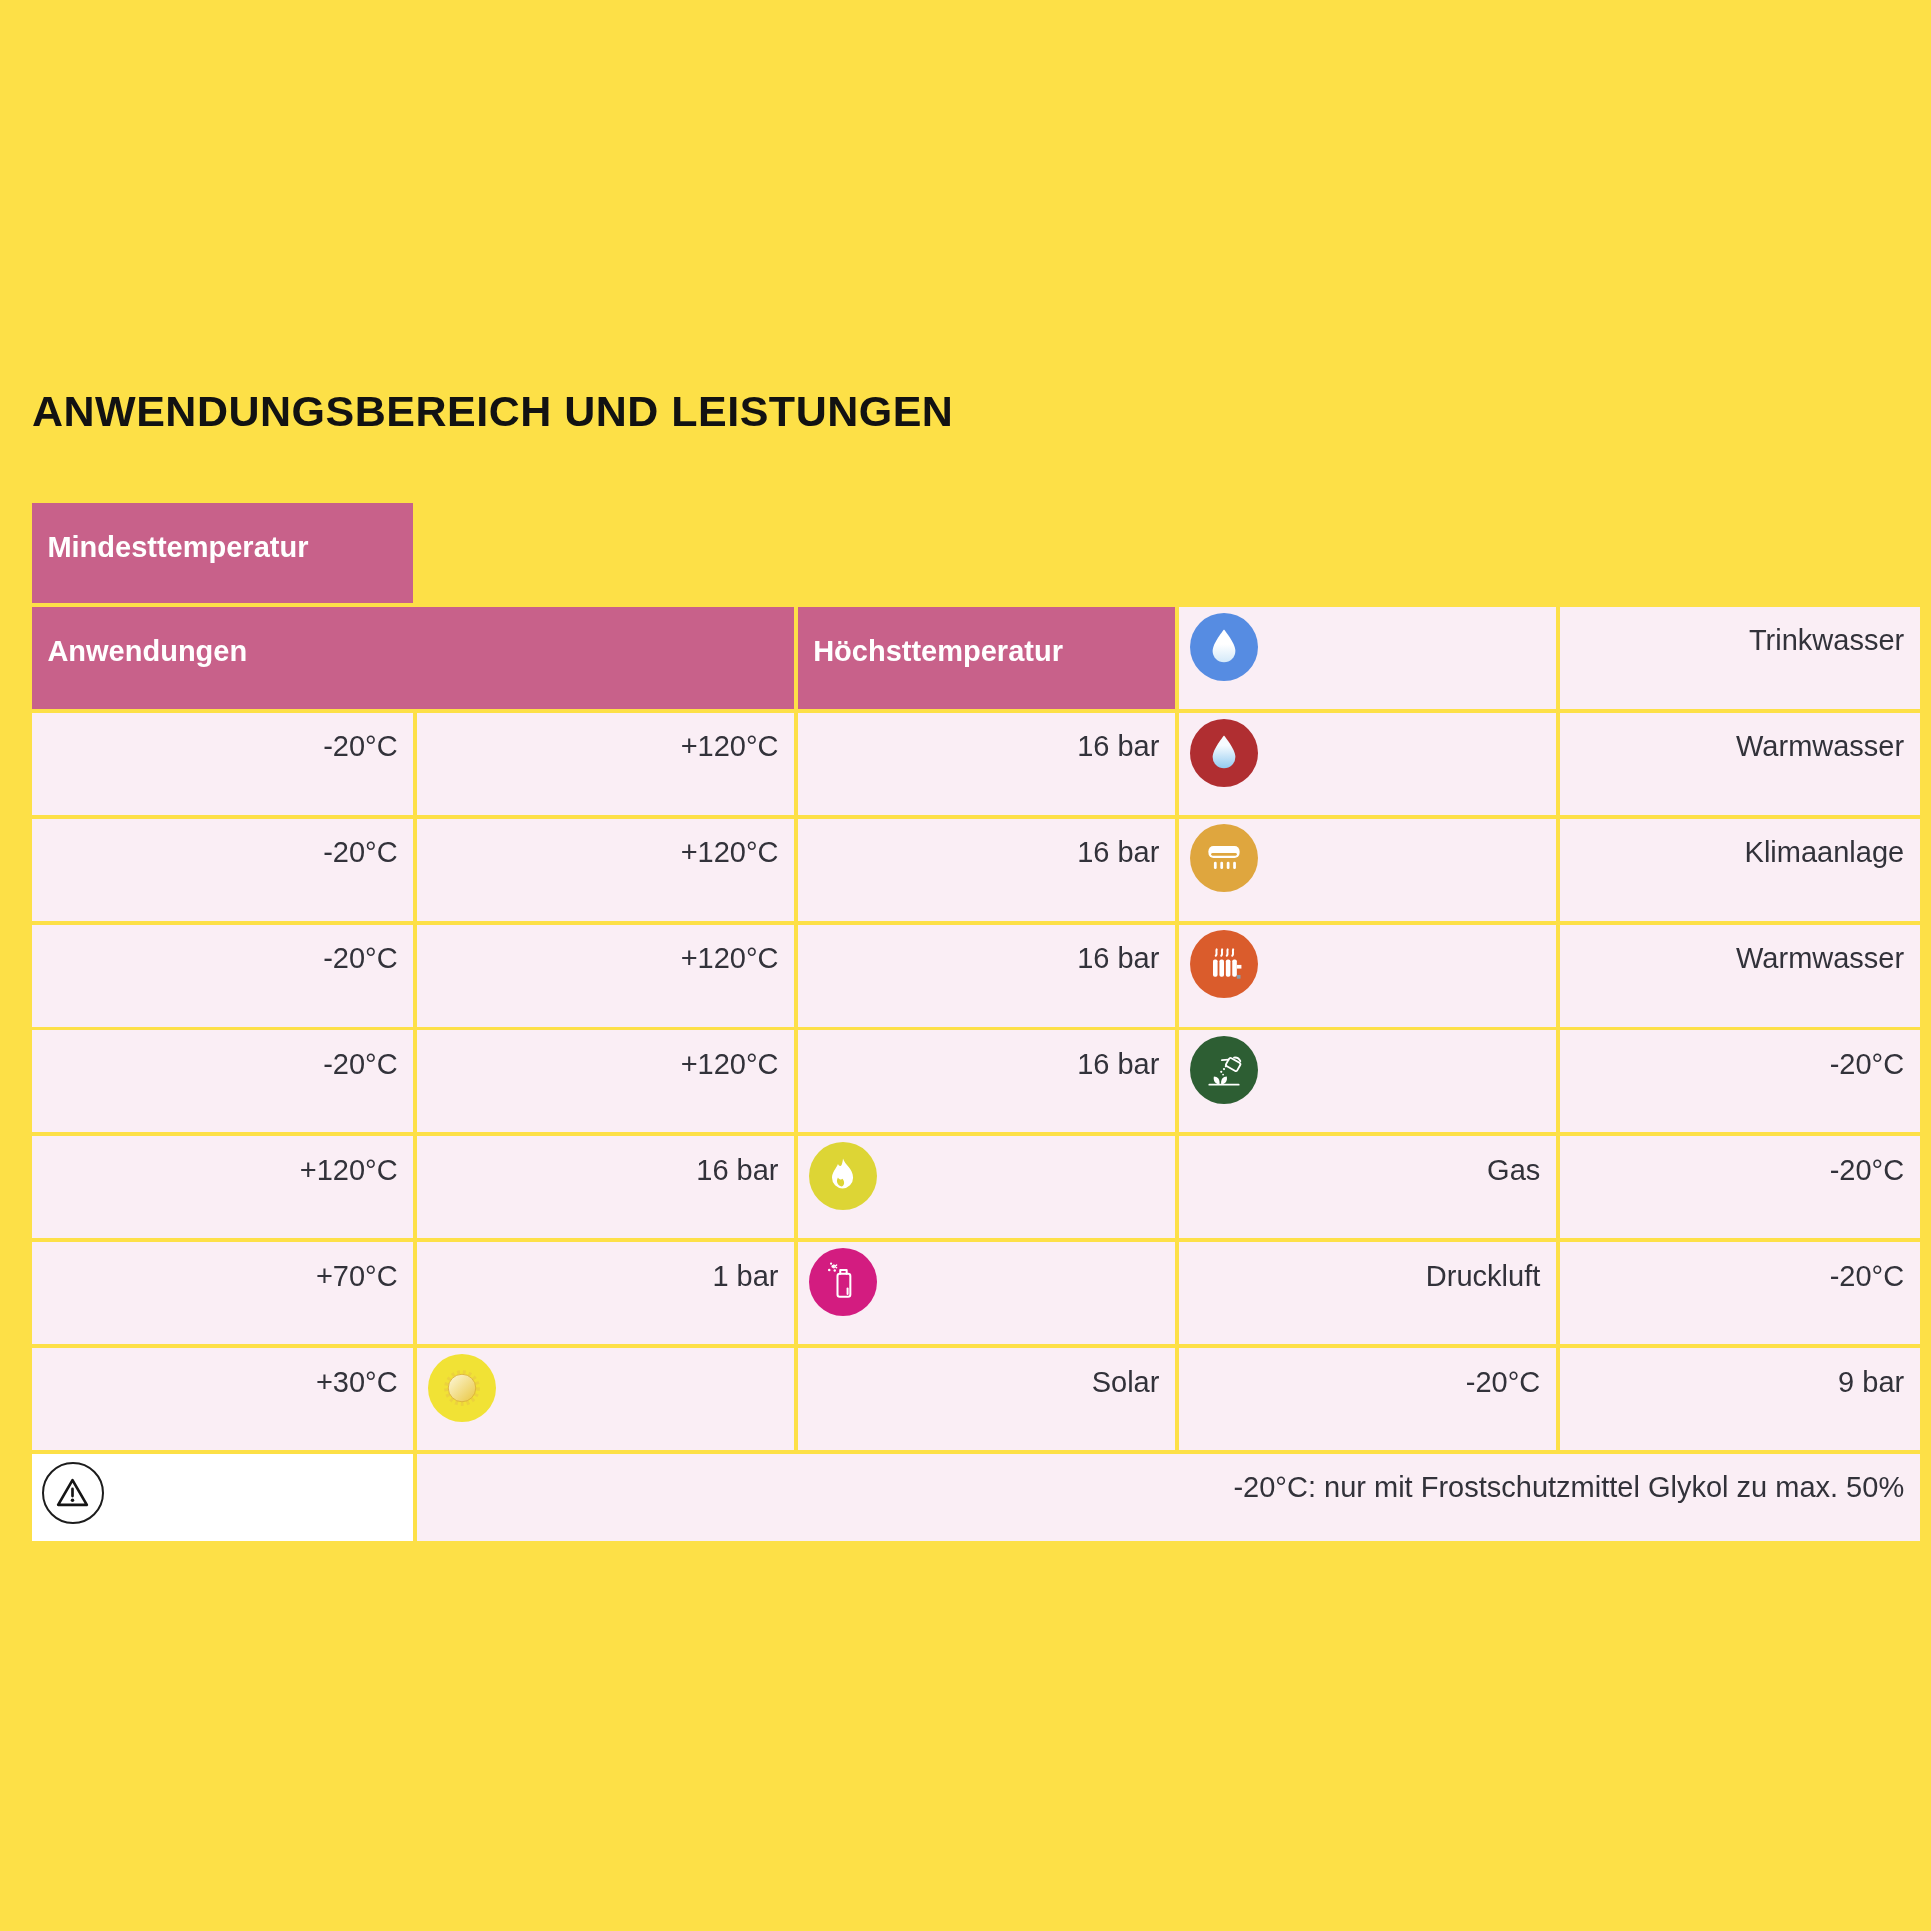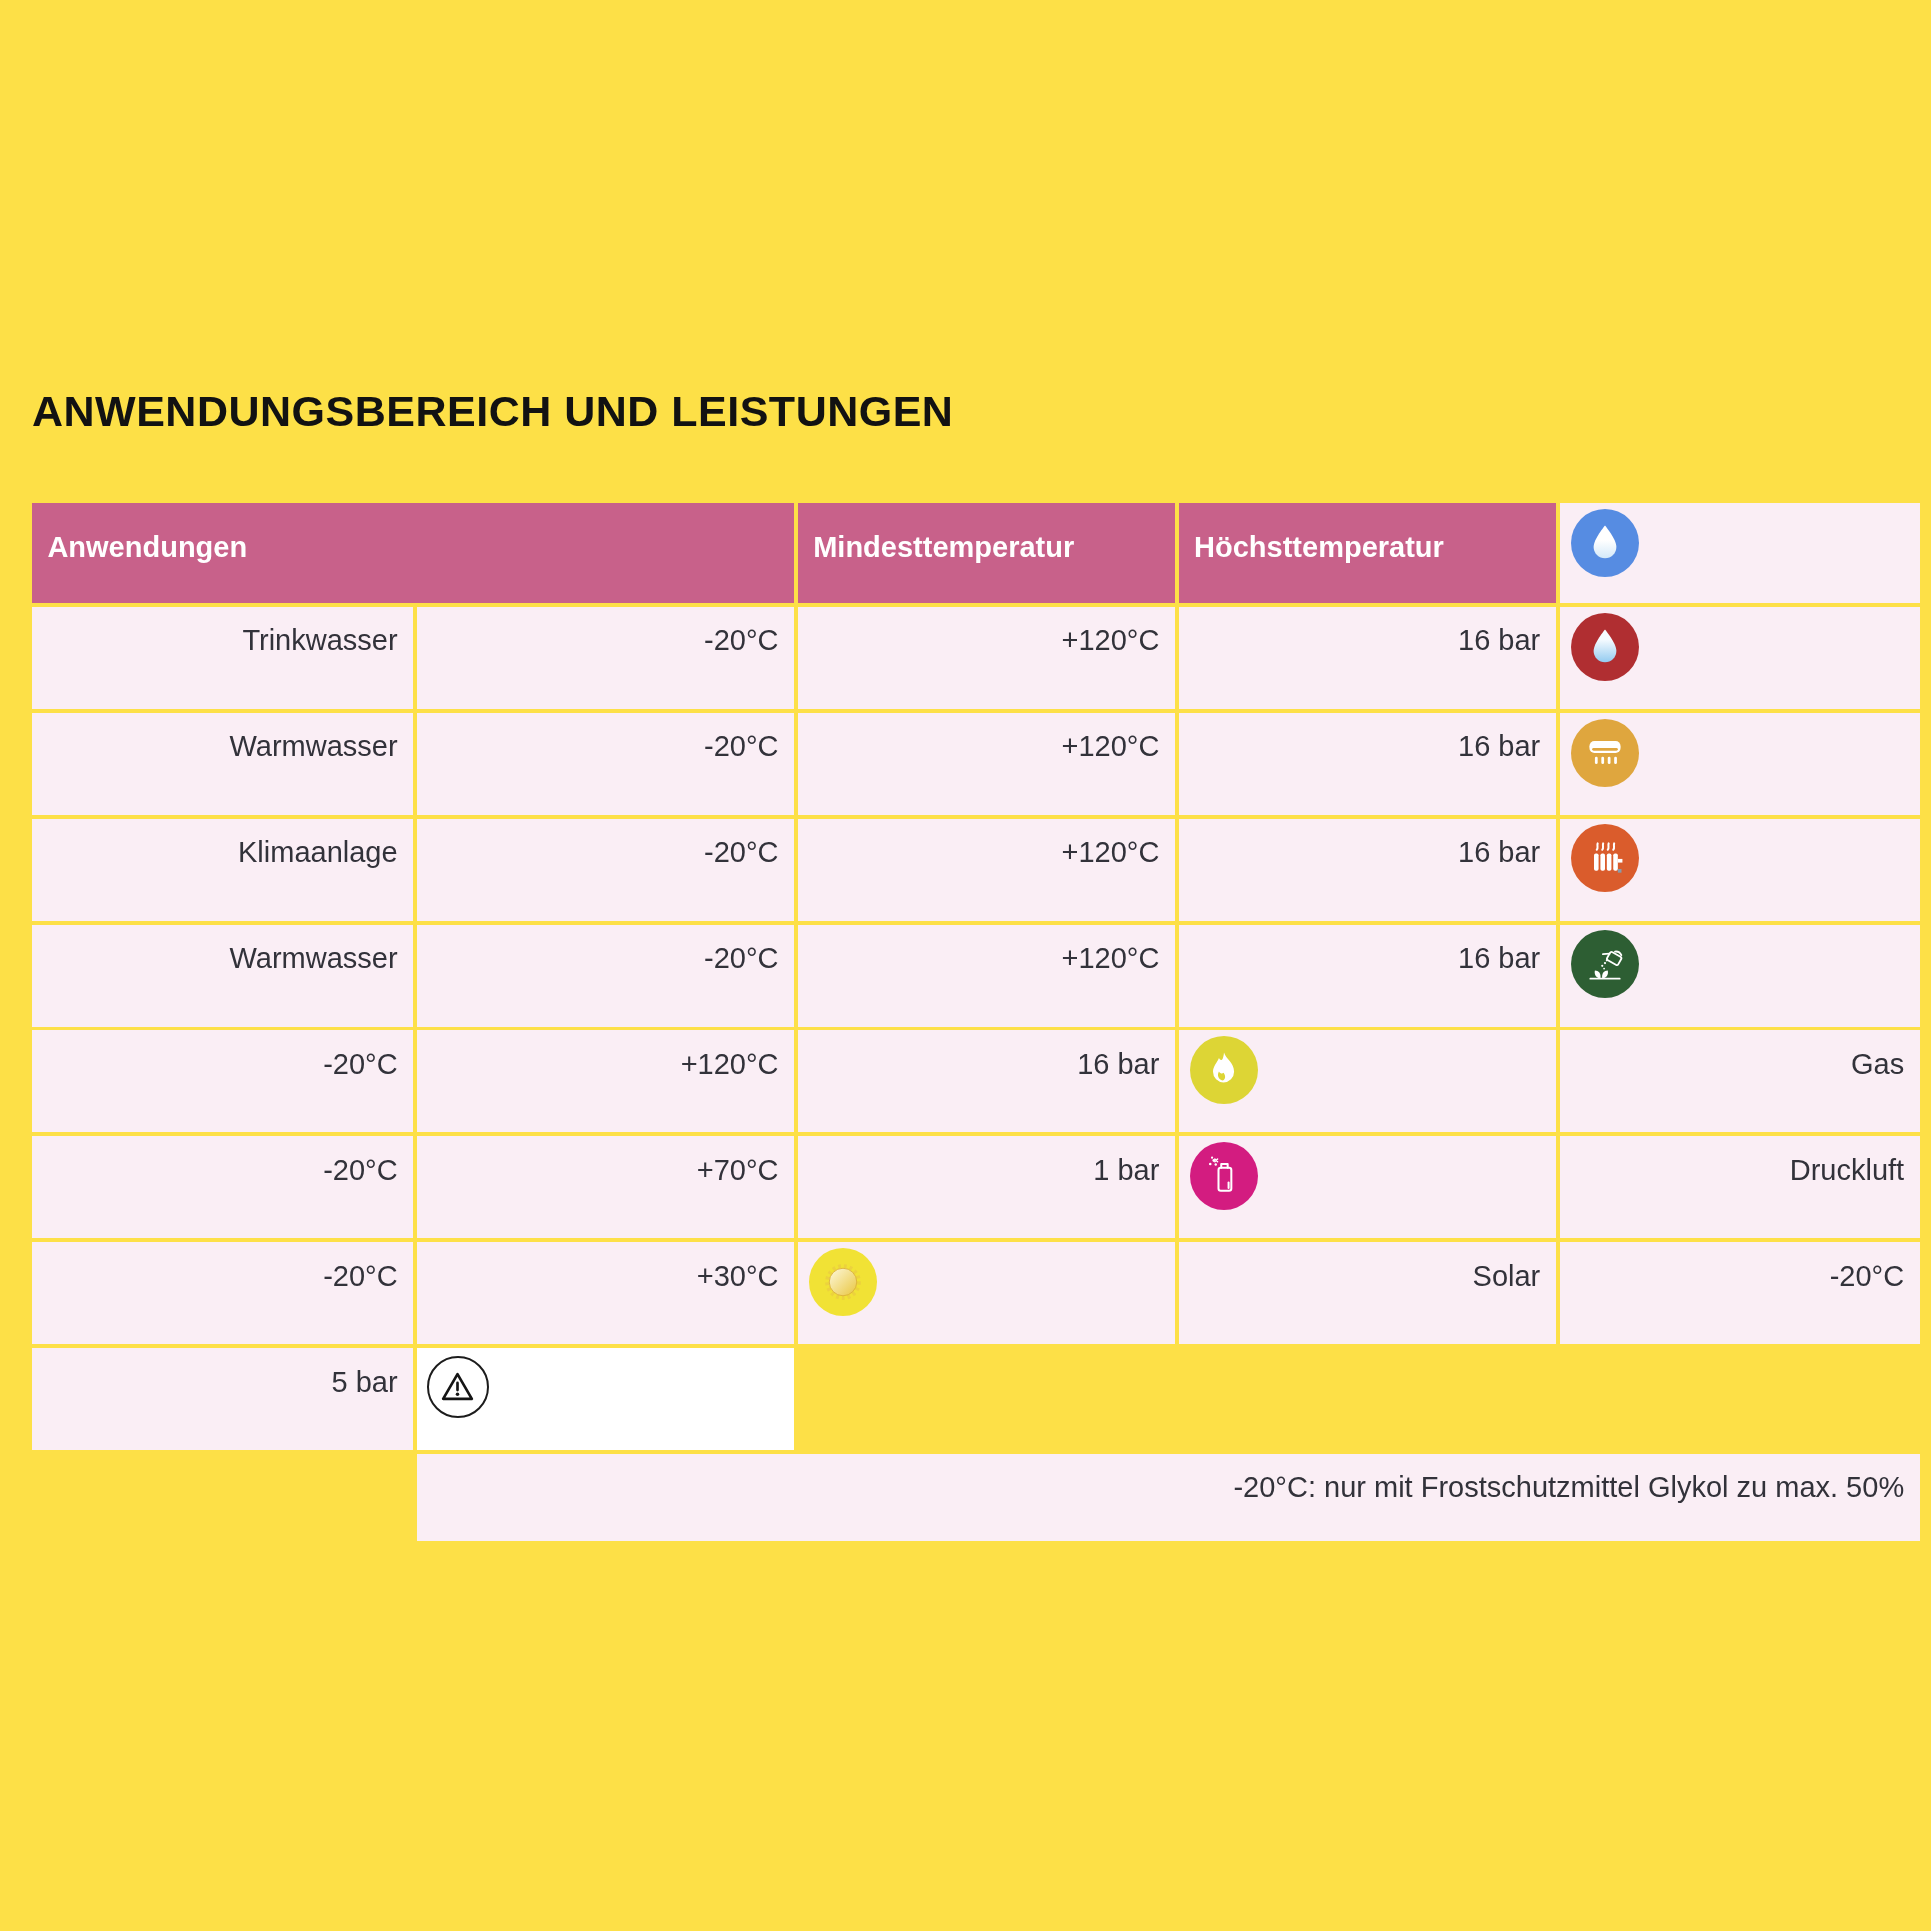--- a/index.html
+++ b/index.html
@@ -73,22 +73,22 @@
 </style>
 </head>
 <body>
 
 <div class="page">
 
   <h1 class="title">ANWENDUNGSBEREICH UND LEISTUNGEN</h1>
 
   <div class="table">
 
+    <div class="th">Mindesttemperatur</div>
     <div class="th th-anwendungen">Anwendungen</div>
-    <div class="th">Mindesttemperatur</div>
     <div class="th">Höchsttemperatur</div>
 
     <div class="td icon-cell">
       <span class="circle c-blue">
         <svg width="42" height="42" viewBox="0 0 48 48">
           <defs>
               <linearGradient id="wd1" x1="0" y1="0" x2="0" y2="1">
             <stop offset="0.45" stop-color="#ffffff"></stop>
                 <stop offset="1" stop-color="#d3e9f9"></stop>
           </linearGradient>
@@ -234,21 +234,21 @@
                 <stop offset="1" stop-color="#e9c63e"></stop>
           </linearGradient>
             </defs>
           <circle cx="24" cy="24" r="17" fill="none" stroke="#ecd23d" stroke-width="5" stroke-dasharray="3 3.2"></circle>
           <circle cx="24" cy="24" r="15" fill="url(#sg1)" stroke="#dcb237" stroke-width="1"></circle>
         </svg>
       </span>
     </div>
     <div class="td">Solar</div>
     <div class="td">-20°C</div>
-    <div class="td">5 bar</div>
+    <div class="td">9 bar</div>
 
     <div class="td icon-cell note-icon-cell">
       <span class="warn-circle">
         <svg width="41" height="41" viewBox="0 0 40 40">
           <path d="M20 8 34 32H6Z" fill="none" stroke="#151515" stroke-width="2.6" stroke-linejoin="round"></path>
           <path d="M20 16.5v7" stroke="#151515" stroke-width="2.6" stroke-linecap="round"></path>
           <circle cx="20" cy="27.5" r="1.7" fill="#151515"></circle>
         </svg>
       </span>
     </div>

